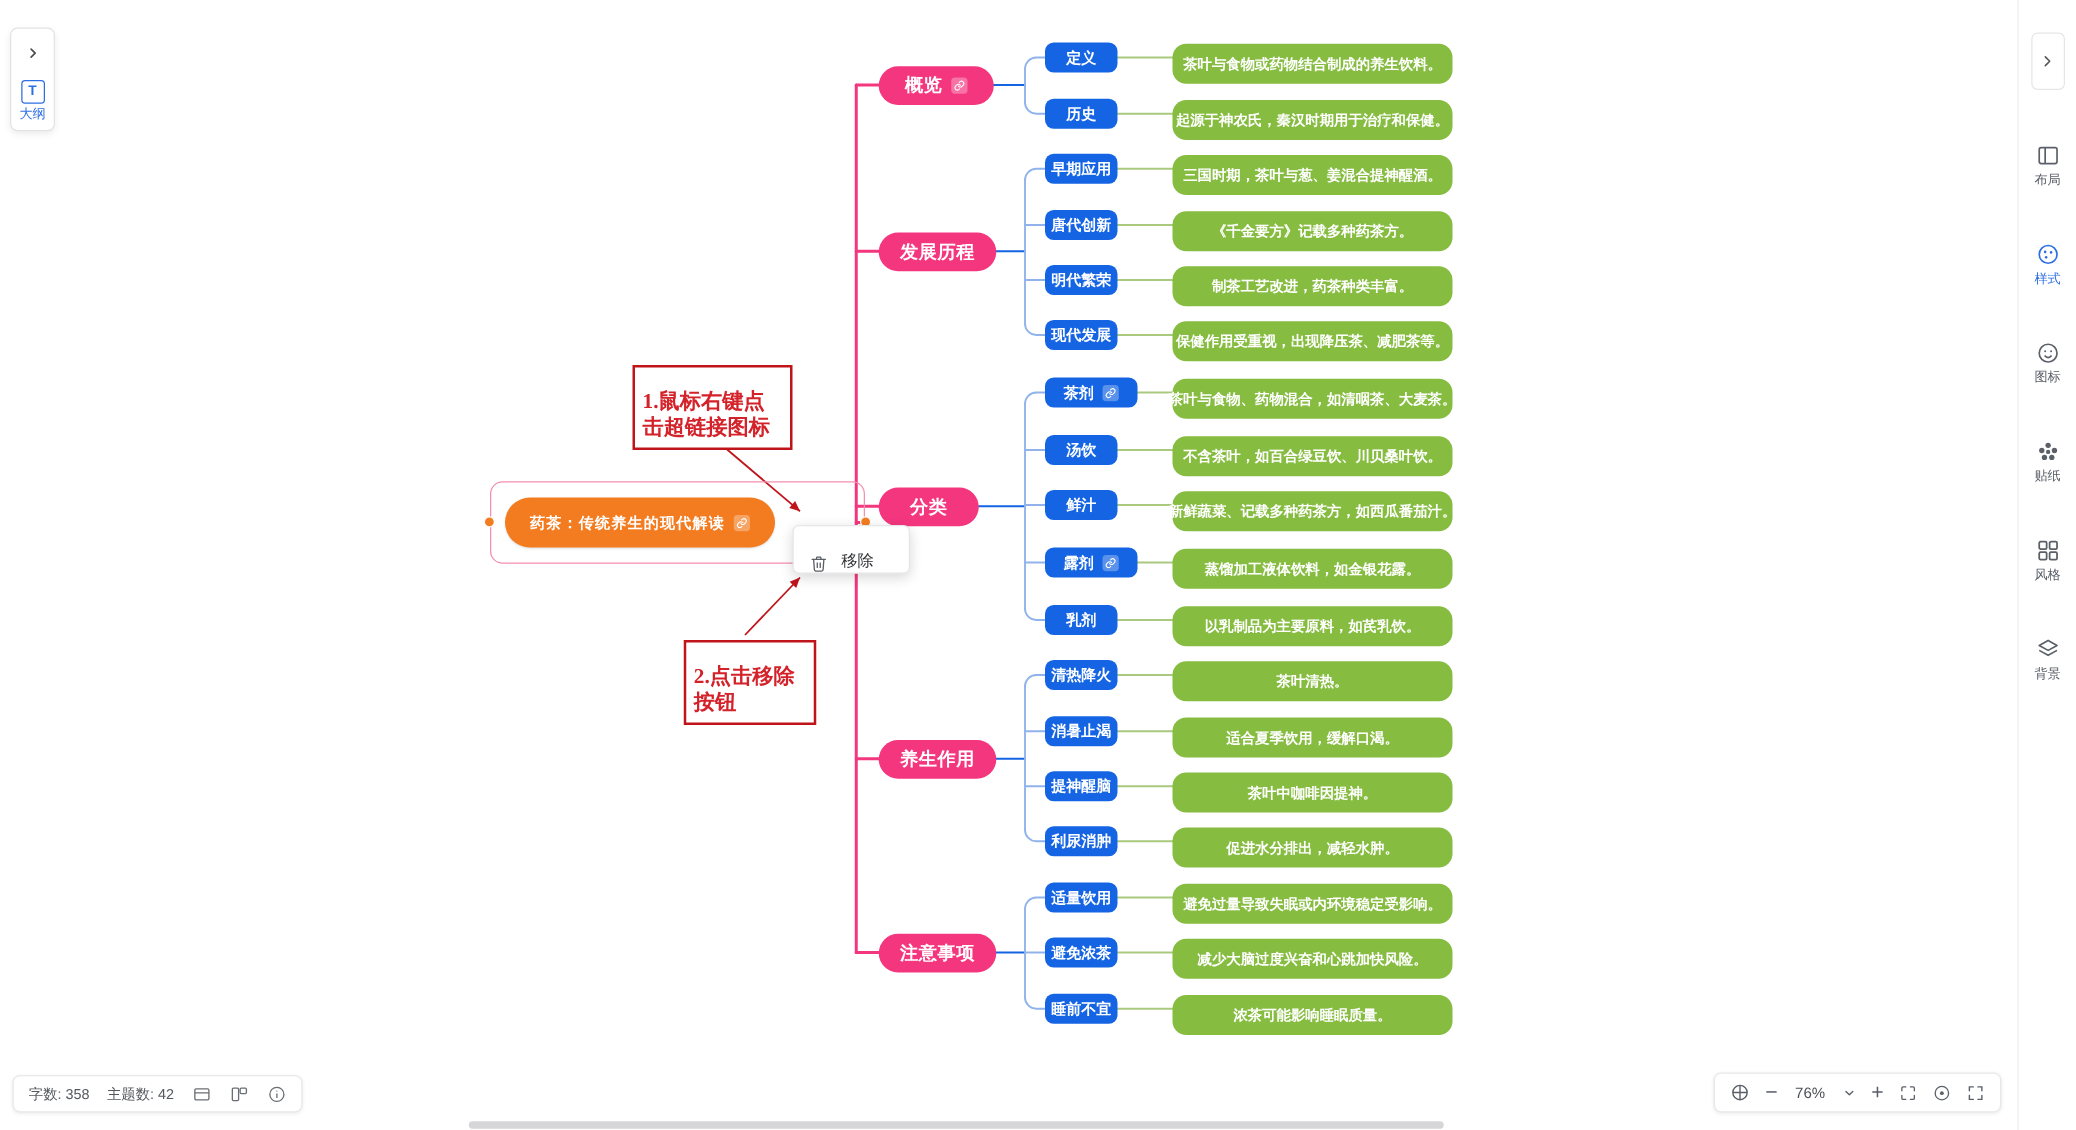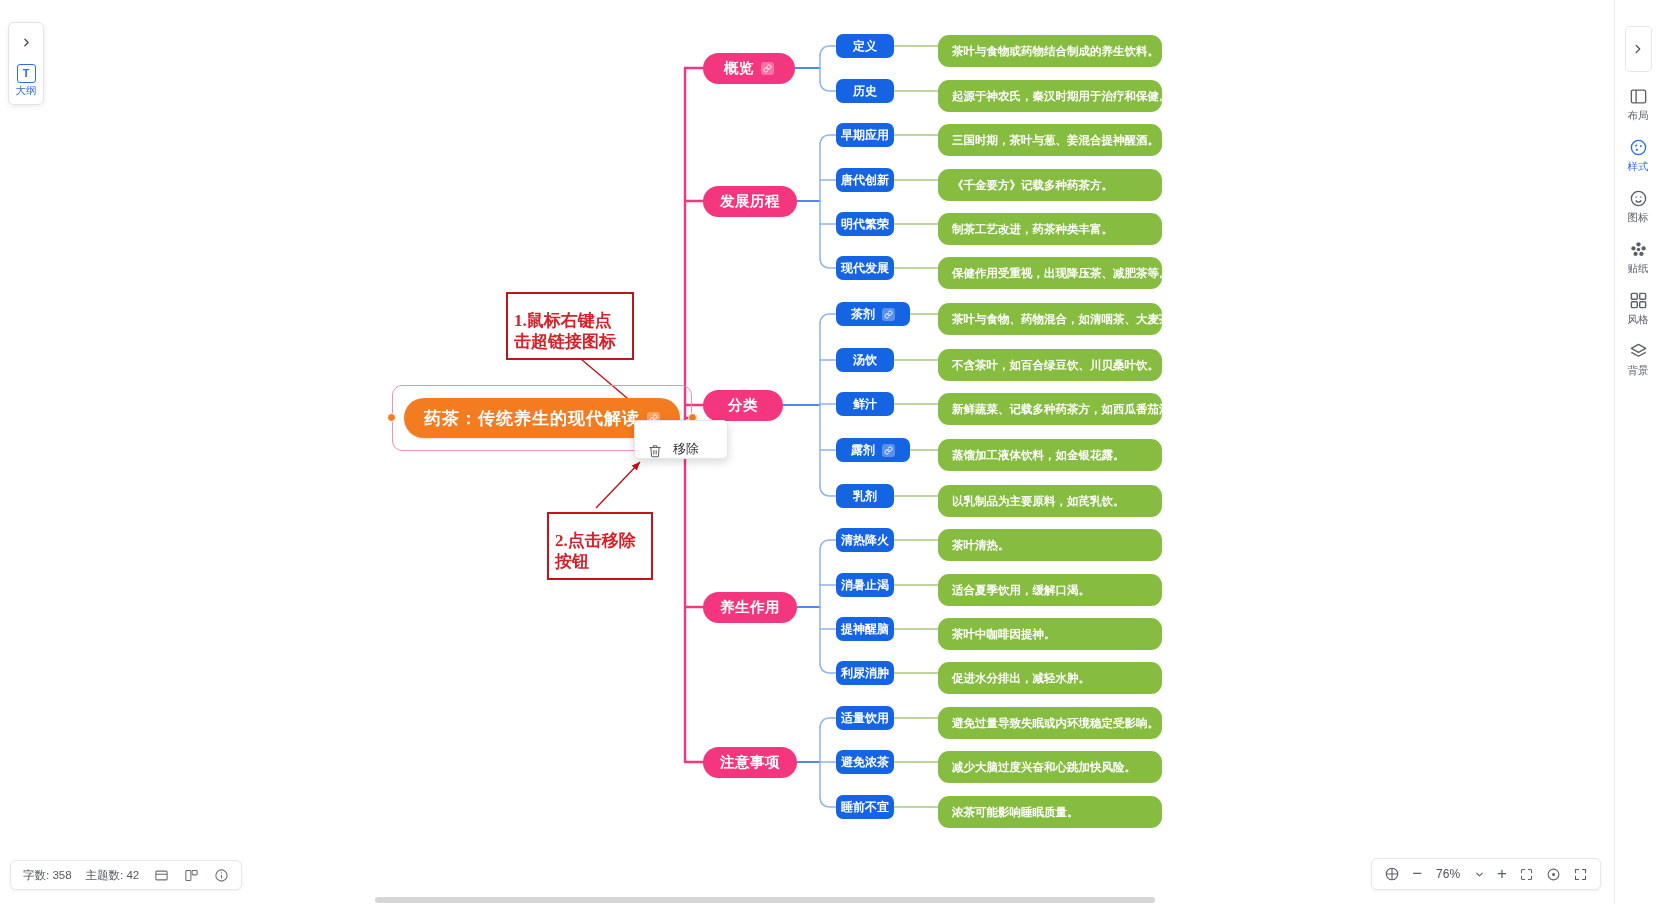--- a/index.html
+++ b/index.html
@@ -25,21 +25,21 @@
     user-select:none;
   }
   .node .lbl { display:inline-block; }
 
   
   .root {
     background:#F47C20;
     border-radius:22px;
     height:40px;
     padding:0 20px;
-    font-size:17px;
+    font-size:12px;
     letter-spacing:1px;
     box-shadow:0 1px 2px rgba(0,0,0,.12);
   }
   .root-sel {
     position:absolute;
     border:1.5px solid #F48FB1;
     border-radius:10px;
     background:rgba(255,255,255,0);
   }
   .handle {
@@ -66,21 +66,21 @@
     font-size:12px;
     letter-spacing:0;
   }
   
   .lv3 {
     background:#86BC40;
     border-radius:11px;
     height:22px;
     padding:16px 14px;
     font-size:11.5px;
-    justify-content:flex-start;
+    justify-content:center;
     letter-spacing:0;
     font-weight:bold;
   }
 
   .link-ic {
     display:inline-flex; align-items:center; justify-content:center;
     width:13px;height:13px;
     background:rgba(255,255,255,.30);
     border-radius:3px;
     flex:none;
@@ -122,20 +122,21 @@
   .panel-tool .tl { font-size:10.5px; color:#2F6FE4; }
 
   
   #right-rail {
     position:absolute; right:0; top:0;
     width:47px; height:904px;
     background:#fff;
     border-left:1px solid #ededee;
     display:flex; flex-direction:column; align-items:center;
     padding-top:26px;
+    gap:28px;
   }
   #rail-collapse {
     width:27px;height:46px;
     display:flex;align-items:center;justify-content:center;
     border:1px solid #e6e6e8;
     border-radius:5px;
     color:#555; font-size:15px;
     cursor:pointer;
     margin-bottom:14px;
     background:#fff;

